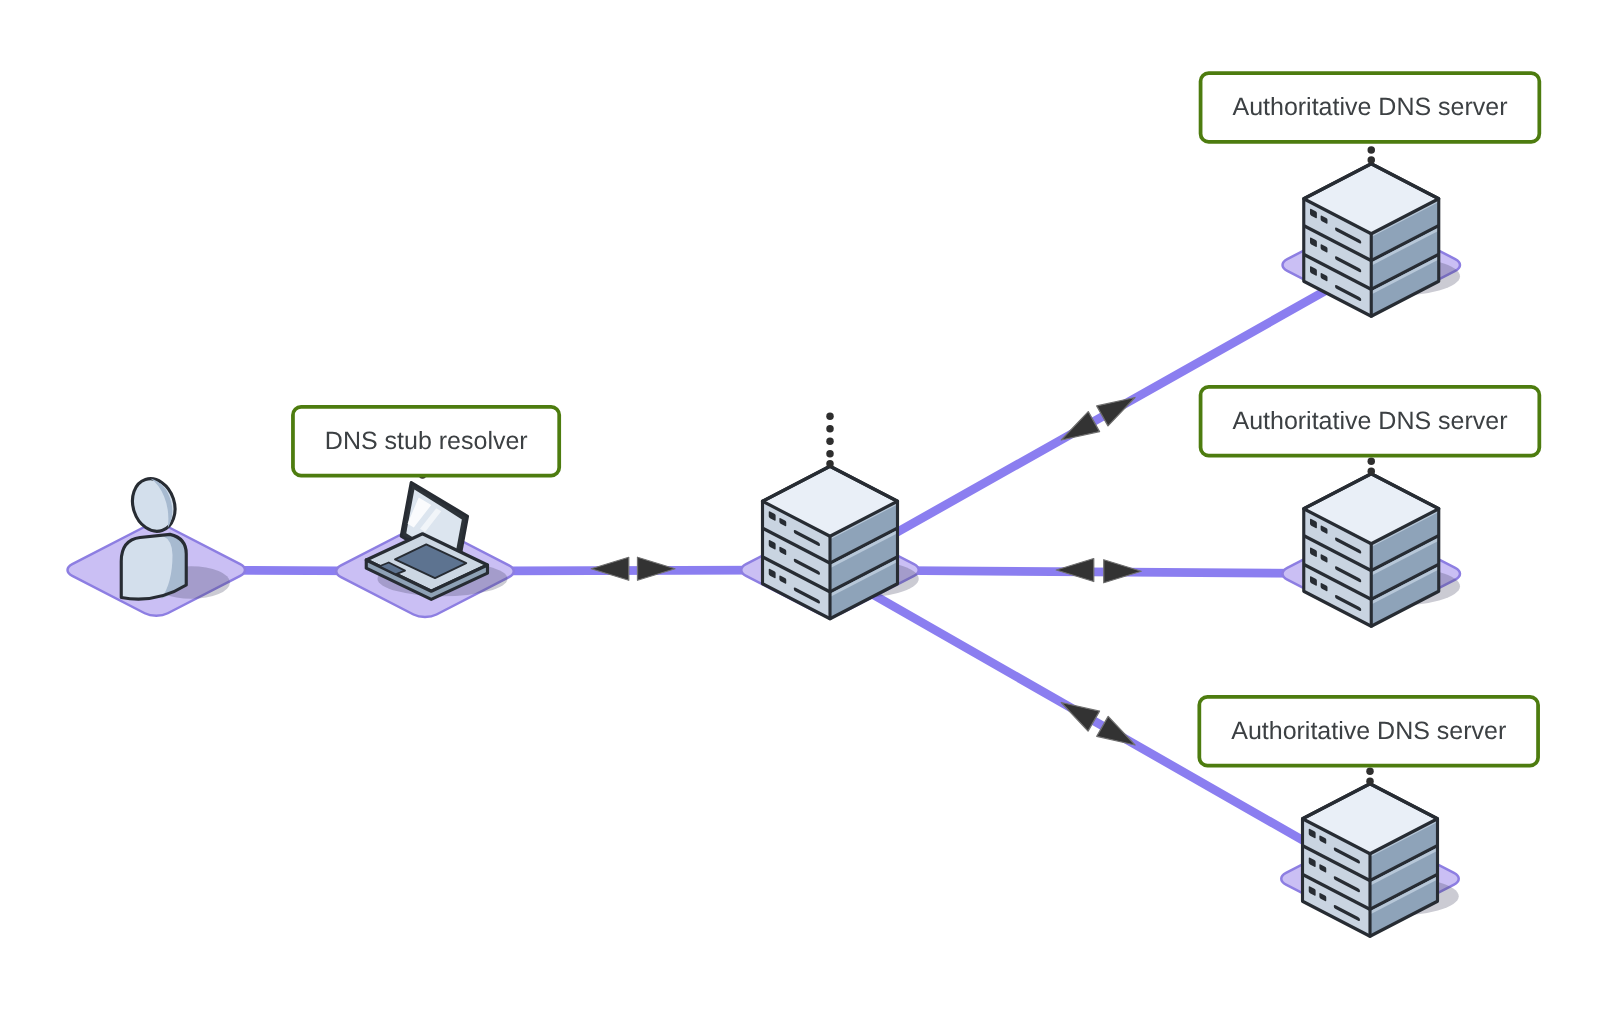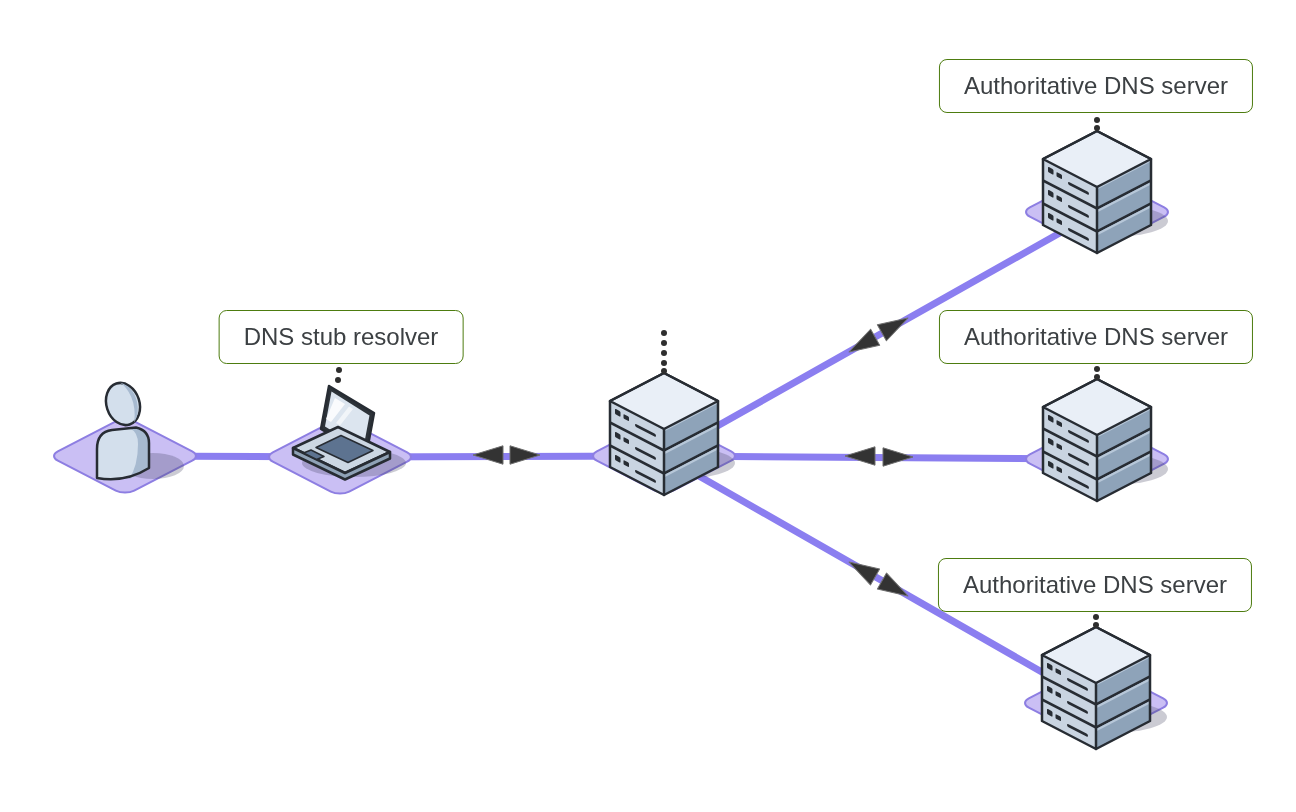--- a/index.html
+++ b/index.html
@@ -3,22 +3,22 @@
 <meta charset="utf-8">
 <style>
   html,body{margin:0;padding:0;background:#ffffff;}
   .stage{
     position:relative;width:1296px;height:812px;background:#ffffff;
     font-family:"Liberation Sans",sans-serif;overflow:hidden;
   }
   .diagram-svg{position:absolute;left:0;top:0;}
   .node-label{
     position:absolute;transform:translate(-50%,-50%);
-    background:#ffffff;border:1px solid #4d7c0f;border-radius:8px;
-    color:#3c4043;font-size:24px;line-height:20px;padding:16px 24px;
+    background:#ffffff;border:3px solid #4d7c0f;border-radius:8px;
+    color:#3c4043;font-size:20px;line-height:20px;padding:16px 24px;
     white-space:nowrap;text-align:center;box-sizing:border-box;
   }
   
   .edge{stroke:#8b7ef0;stroke-width:7;fill:none;stroke-linecap:round;}
   .platform{fill:#cabff4;stroke:#8d7ee2;stroke-width:2;}
   .shadow{fill:#3d405e;opacity:0.27;stroke:none;}
   .arrow{fill:#333333;stroke:#6f6f6f;stroke-width:1;stroke-linejoin:round;}
   .dot{fill:#2e2e2e;stroke:none;}
   
   .ic{stroke:#272c33;stroke-width:2.5;stroke-linejoin:round;stroke-linecap:round;}
@@ -169,21 +169,21 @@
         <circle class="dot" cx="1097" cy="369" r="3"></circle>
         <circle class="dot" cx="1097" cy="377" r="3"></circle>
       </g>
       <g>
         <circle class="dot" cx="1096" cy="617" r="3"></circle>
         <circle class="dot" cx="1096" cy="625" r="3"></circle>
       </g>
     </g>
   </svg>
 
-  <div class="node-label" style="left:341px;top:337px">DNS stub resolver</div>
+  <div class="node-label" style="left:341px;top:353px">DNS stub resolver</div>
 
 
   <div class="node-label" style="left:1096px;top:86px">Authoritative DNS server</div>
 
   <div class="node-label" style="left:1096px;top:337px">Authoritative DNS server</div>
 
   <div class="node-label" style="left:1095px;top:585px">Authoritative DNS server</div>
 
 </div>
 

